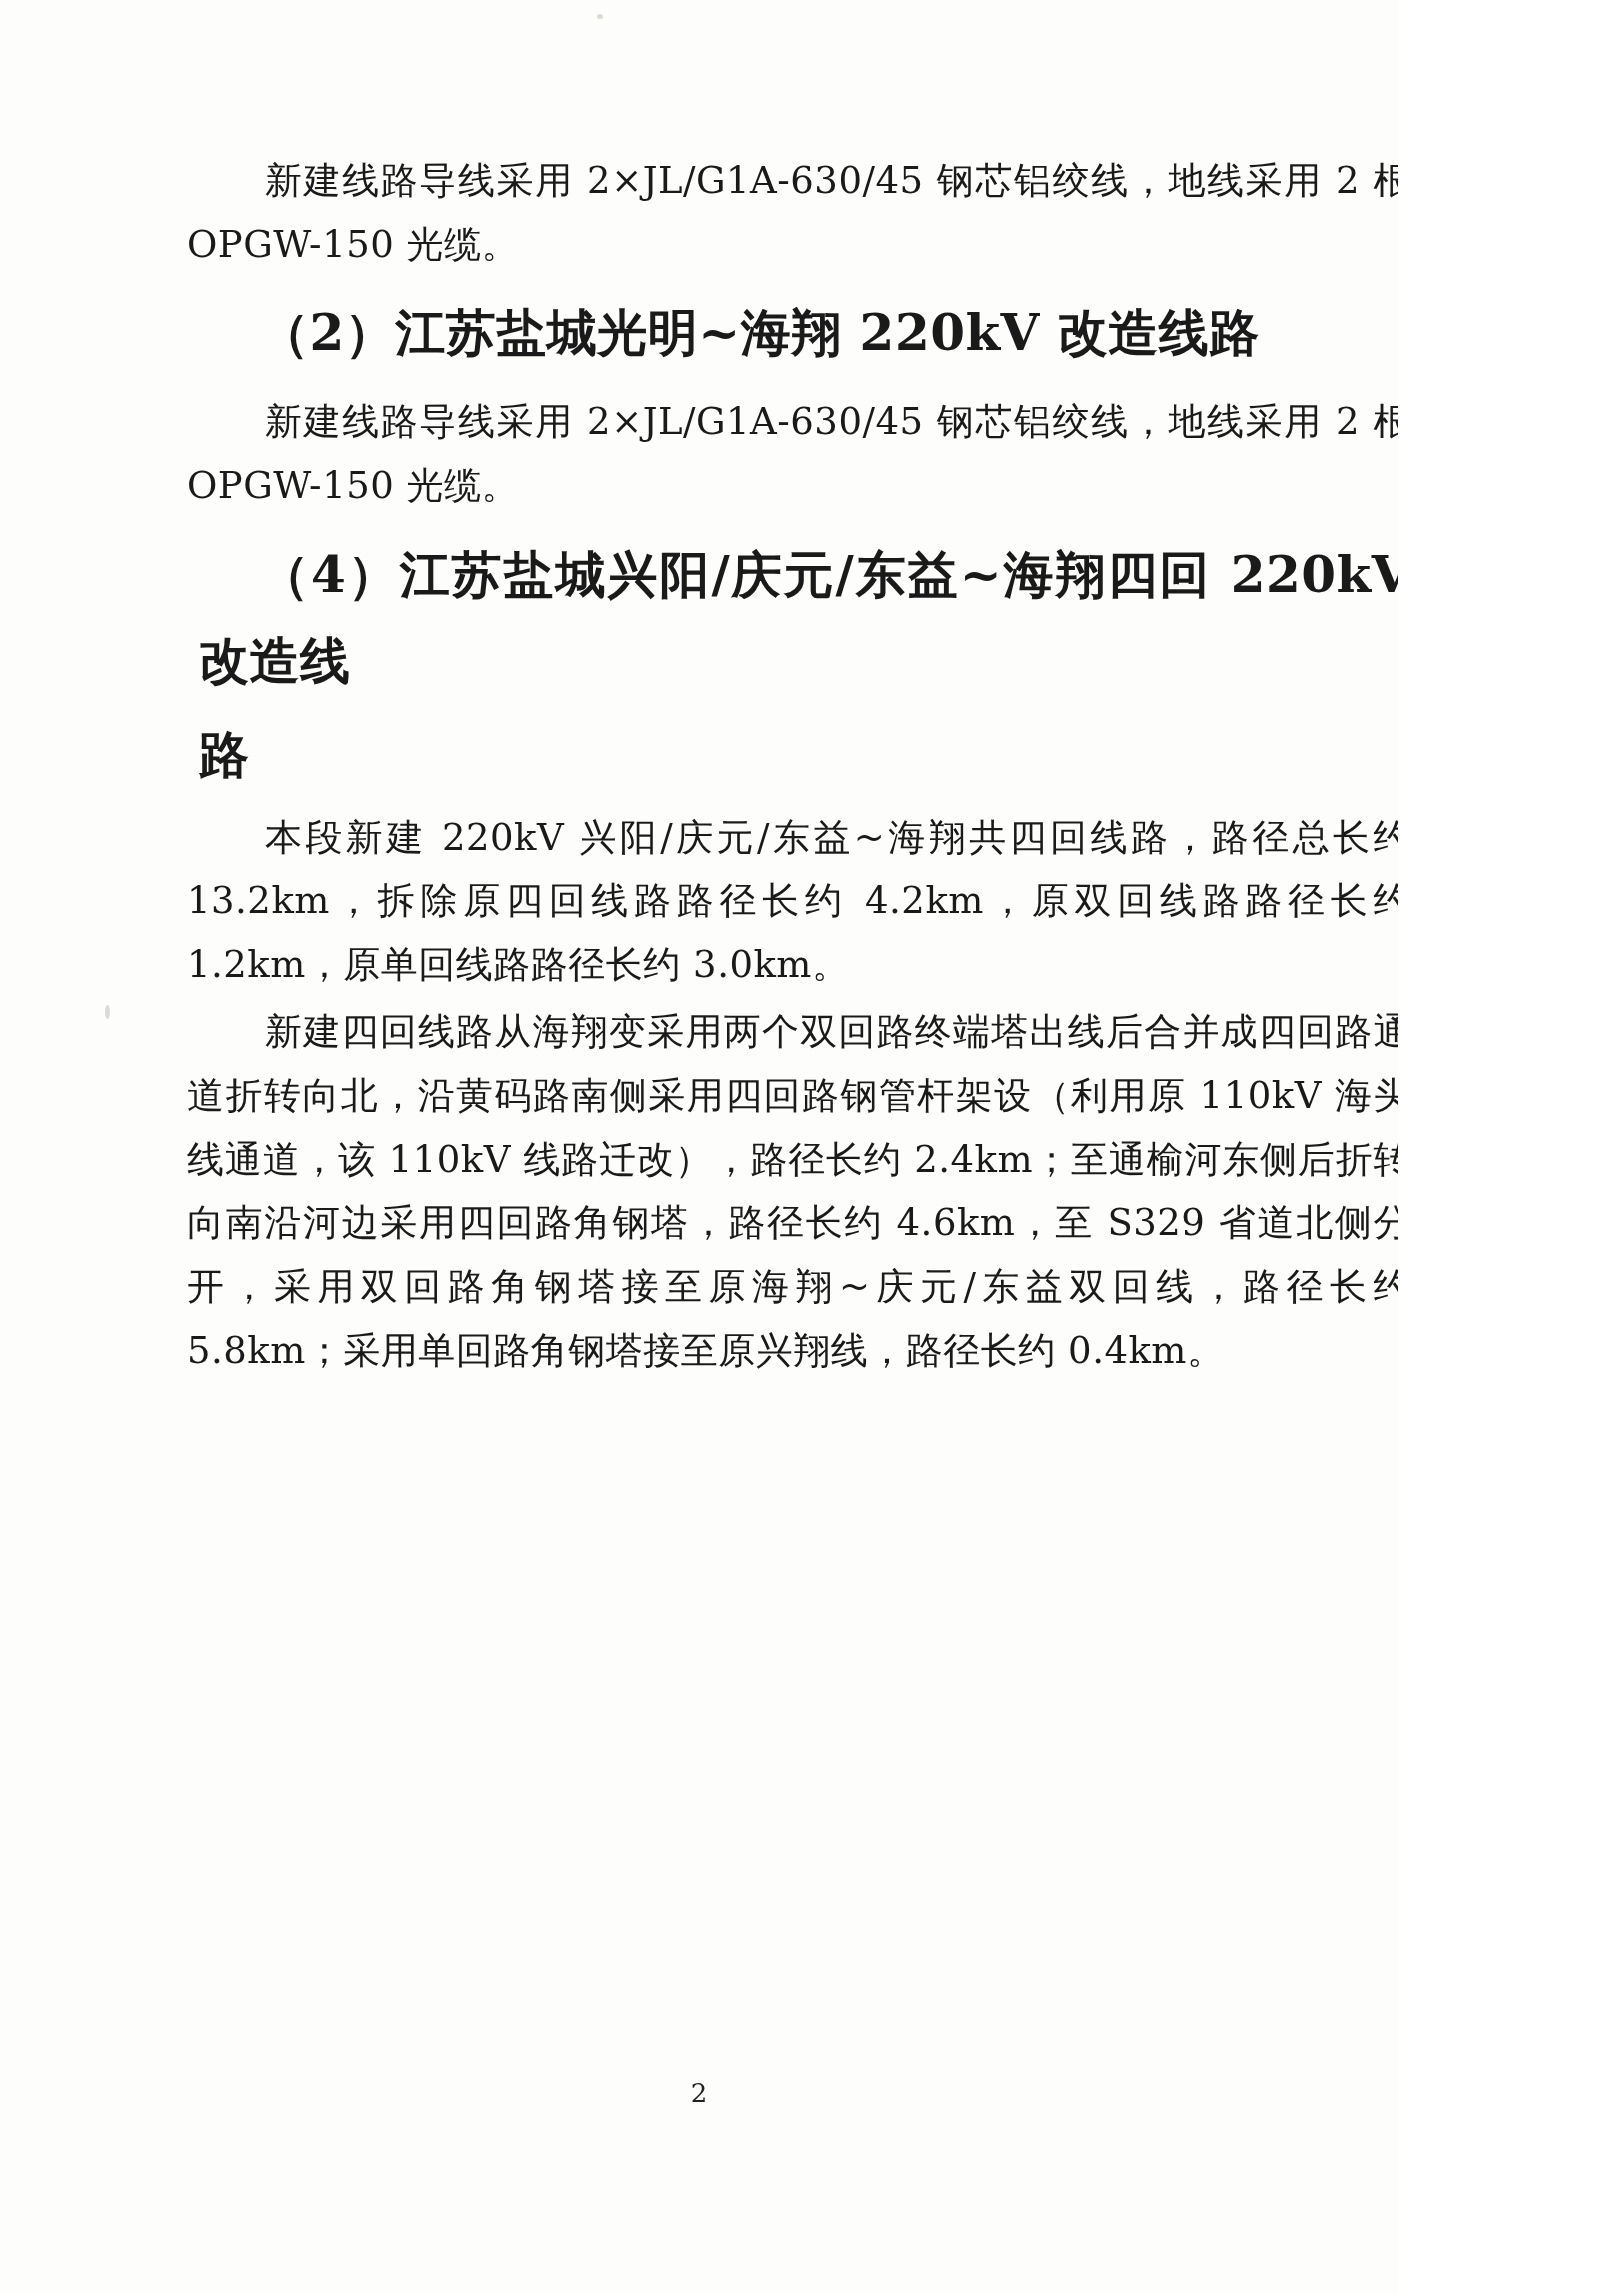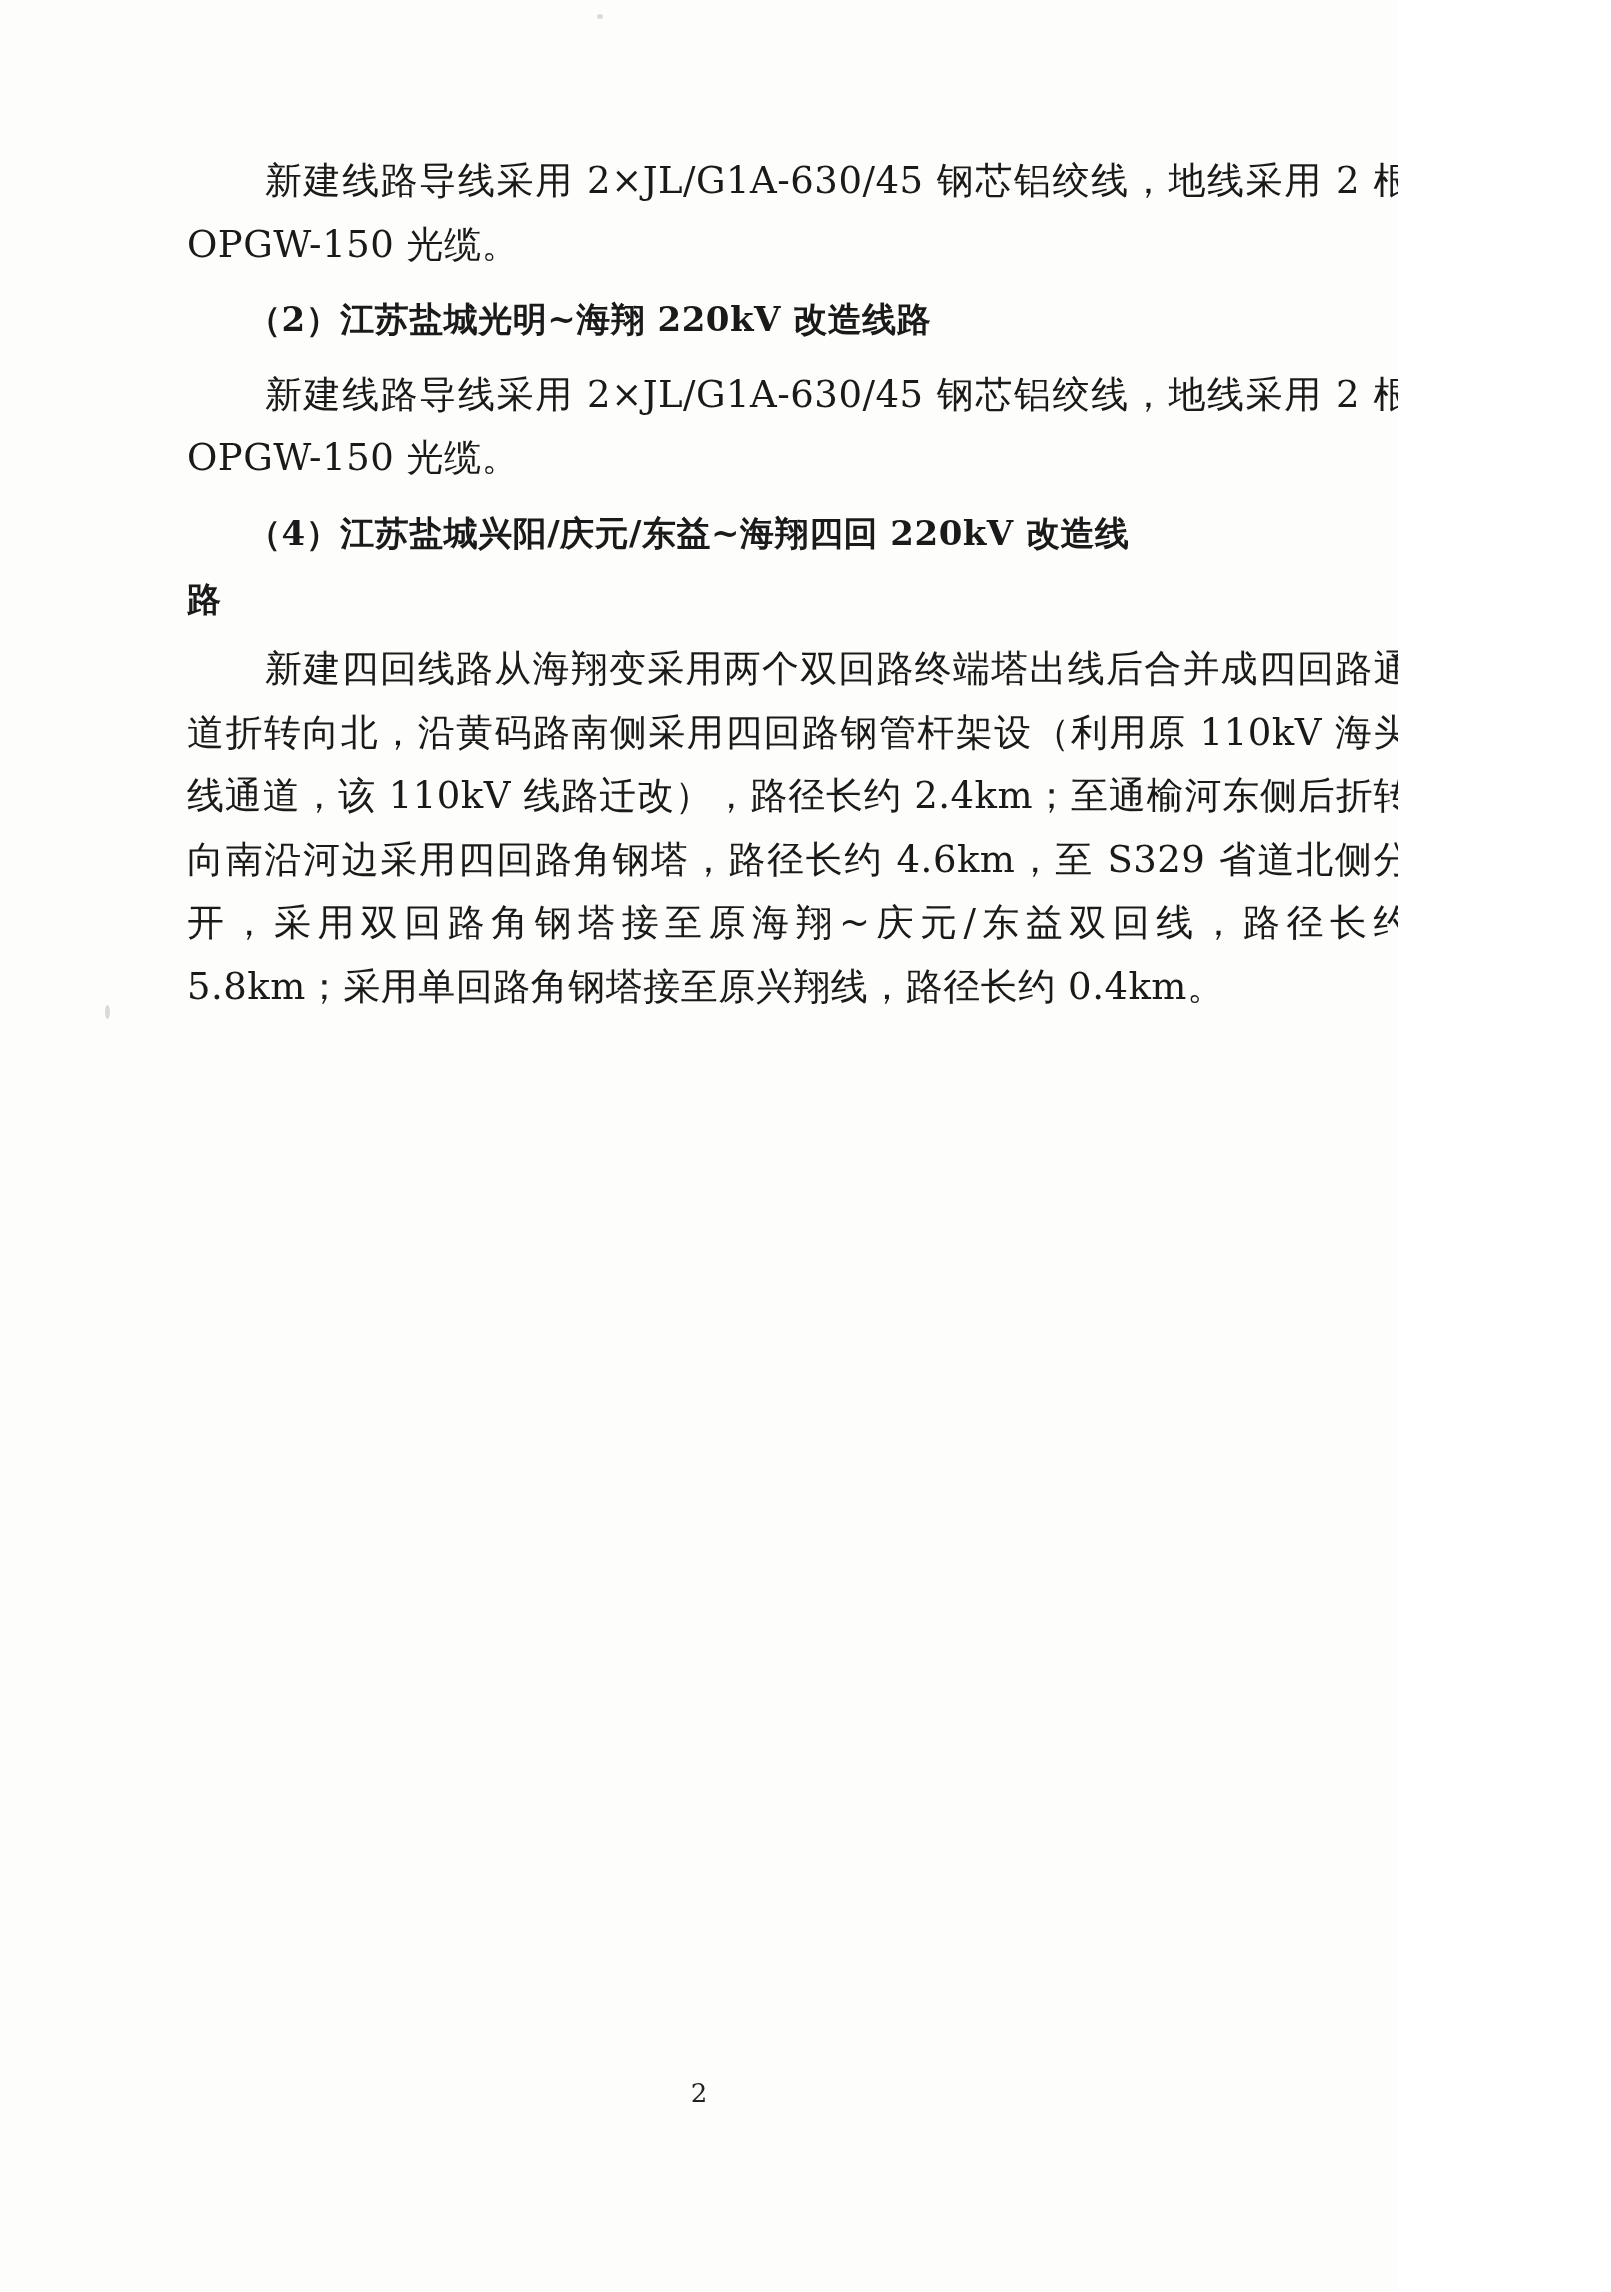--- a/index.html
+++ b/index.html
@@ -25,25 +25,25 @@
   }
   .para {
     font-size: 37px;
     line-height: 1.72;
     letter-spacing: 0.5px;
     text-align: justify;
     margin: 0 0 4px 0;
     text-indent: 78px;
   }
   .heading {
-    font-size: 34px;
+    font-size: 50px;
     line-height: 1.72;
     letter-spacing: 0.5px;
     font-weight: bold;
-    margin: 14px 0 8px 0;
+    margin: 14px 0 8px 12px;
     text-indent: 60px;
     text-align: justify;
   }
   .heading.cont {
     text-indent: 0;
     margin-top: 0;
   }
   .block {
     margin-bottom: 14px;
   }
@@ -84,20 +84,21 @@
       <p class="heading">（2）江苏盐城光明~海翔 220kV 改造线路</p>
     </div>
 
     <div class="block">
       <p class="para">新建线路导线采用 2×JL/G1A-630/45 钢芯铝绞线，地线采用 2 根 OPGW-150 光缆。</p>
     </div>
 
     <div class="block">
       <p class="heading">（4）江苏盐城兴阳/庆元/东益~海翔四回 220kV 改造线</p>
       <p class="heading cont">路</p>
+      <p class="para">本段新建 220kV 兴阳/庆元/东益~海翔共四回线路，路径总长约 13.2km，拆除原四回线路路径长约 4.2km，原双回线路路径长约 1.2km，原单回线路路径长约 3.0km。</p>
       <p class="para">新建四回线路从海翔变采用两个双回路终端塔出线后合并成四回路通道折转向北，沿黄码路南侧采用四回路钢管杆架设（利用原 110kV 海头线通道，该 110kV 线路迁改），路径长约 2.4km；至通榆河东侧后折转向南沿河边采用四回路角钢塔，路径长约 4.6km，至 S329 省道北侧分开，采用双回路角钢塔接至原海翔~庆元/东益双回线，路径长约 5.8km；采用单回路角钢塔接至原兴翔线，路径长约 0.4km。</p>
     </div>
 
 
   </div>
 
   <div class="page-number">2</div>
 
 </div>
 

